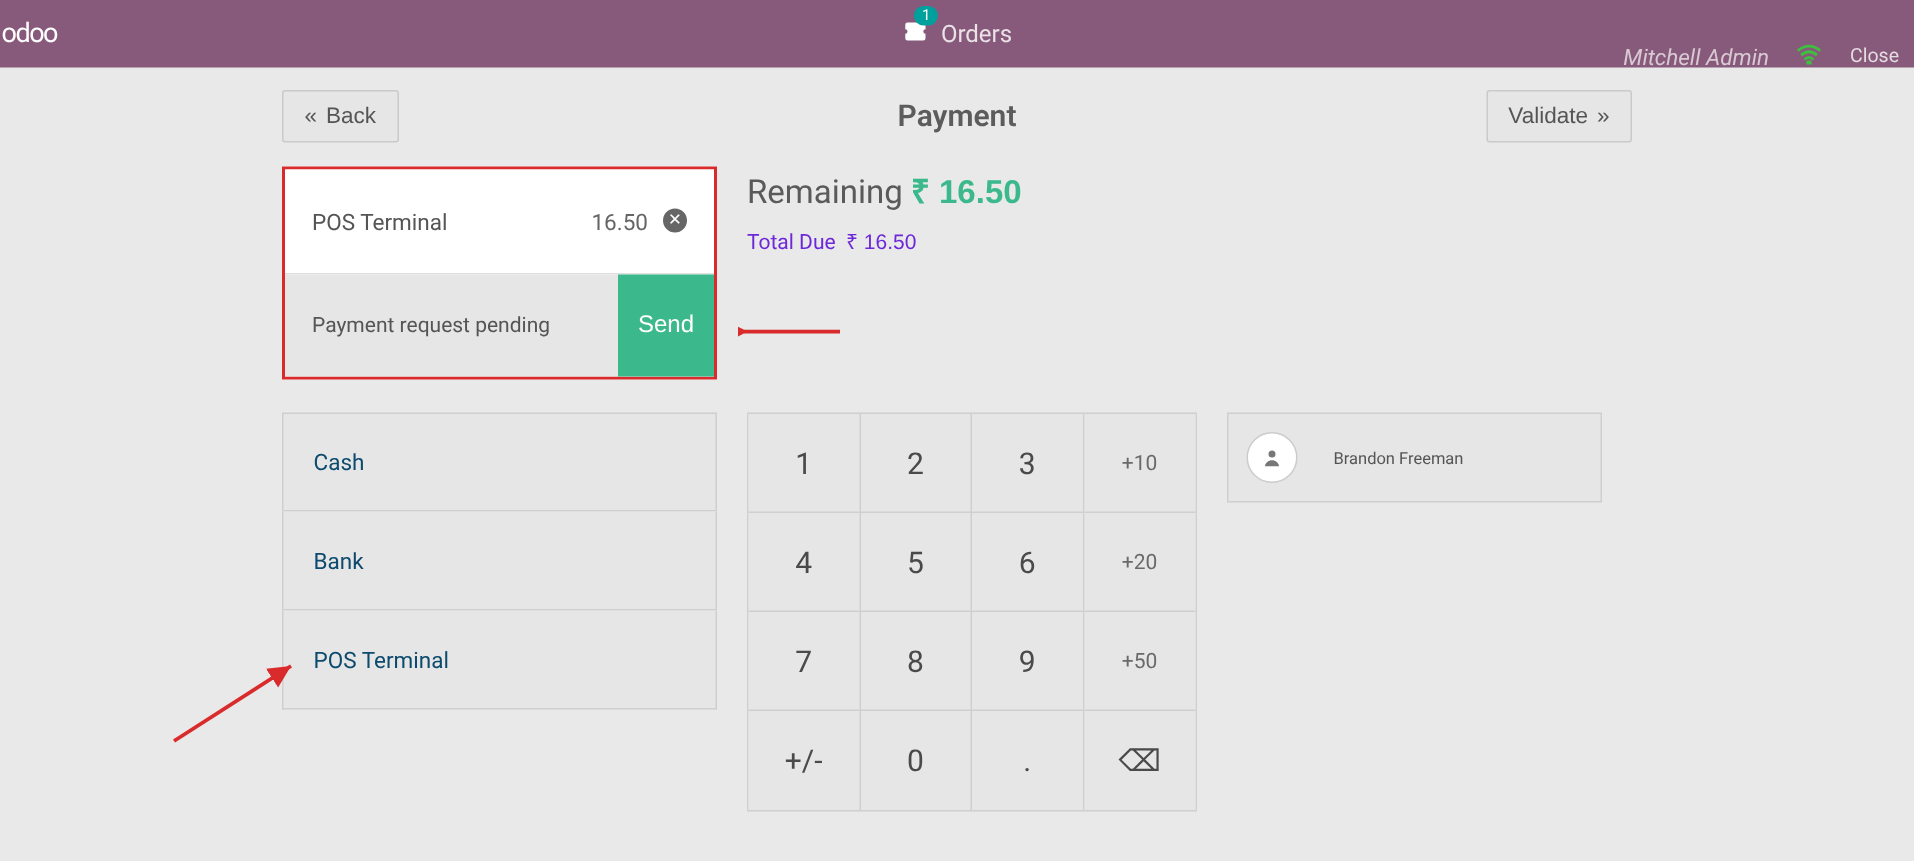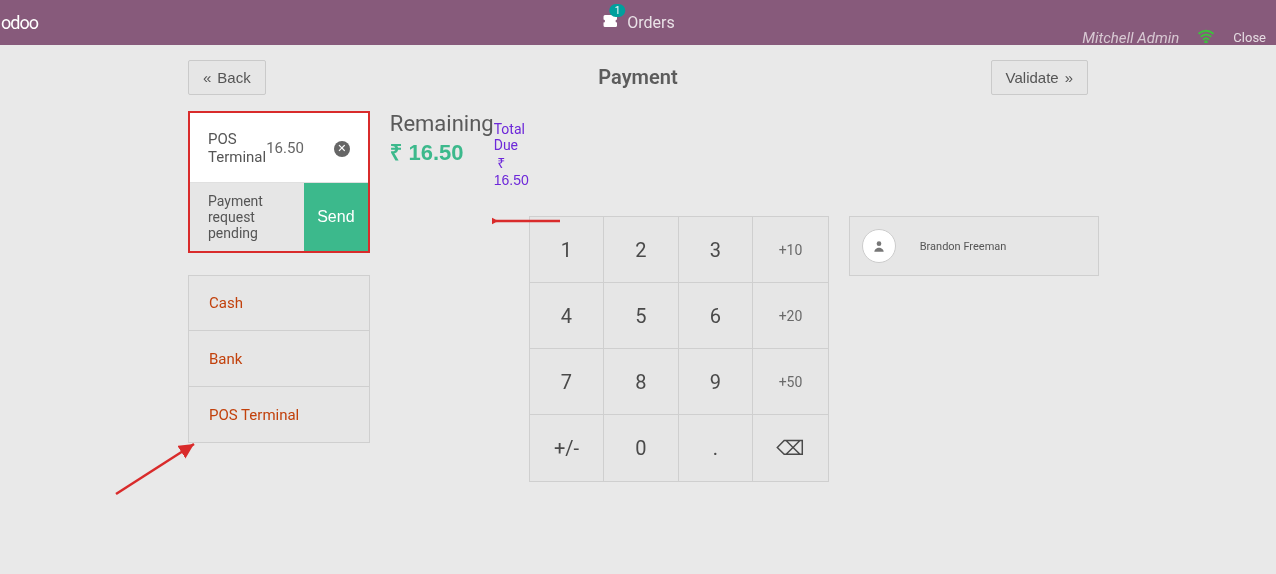--- a/index.html
+++ b/index.html
@@ -95,21 +95,21 @@
     color: #5c5c5c;
     font-weight: 600;
   }
 
   .main {
     display: flex;
     gap: 20px;
     margin-top: 12px;
   }
   .left-col { width: 290px; }
-  .right-col { flex: 1; display: flex; }
+  .right-col { flex: 1; display: flex; flex-direction: column; }
 
   .red-box {
     border: 2px solid #d92b2b;
     background: #fff;
   }
   .line-item {
     height: 70px;
     padding: 0 18px;
     display: flex;
     align-items: center;
@@ -152,25 +152,25 @@
     justify-content: center;
     font-size: 16px;
     cursor: pointer;
     border: none;
   }
 
   .pay-methods { margin-top: 22px; }
   .pay-method {
     background: #e6e6e6;
     border: 1px solid #cfcfcf;
-    height: 56px;
+    height: 66px;
     display: flex;
     align-items: center;
     padding: 0 20px;
-    color: #c2410c;
+    color: #0c4a6e;
     font-size: 15px;
     cursor: pointer;
   }
   .pay-method + .pay-method { border-top: none; }
 
   .amounts-row {
     display: flex;
     justify-content: space-between;
     align-items: baseline;
   }
@@ -295,21 +295,21 @@
       <span>Validate</span>
       <span>»</span>
     </button>
   </div>
 
   <div class="main">
     <div class="left-col">
       <div class="red-box">
         <div class="line-item" style="background:#fff;">
           <span>POS Terminal</span>
-          <span style="display:flex;align-items:flex-end;gap:20px;">
+          <span style="display:flex;align-items:flex-start;">
             <span class="amount">16.50</span>
             <span class="remove-x">✕</span>
           </span>
         </div>
         <div class="pending-row">
           <div class="msg">Payment request pending</div>
           <button class="send-btn">Send</button>
         </div>
       </div>
 

